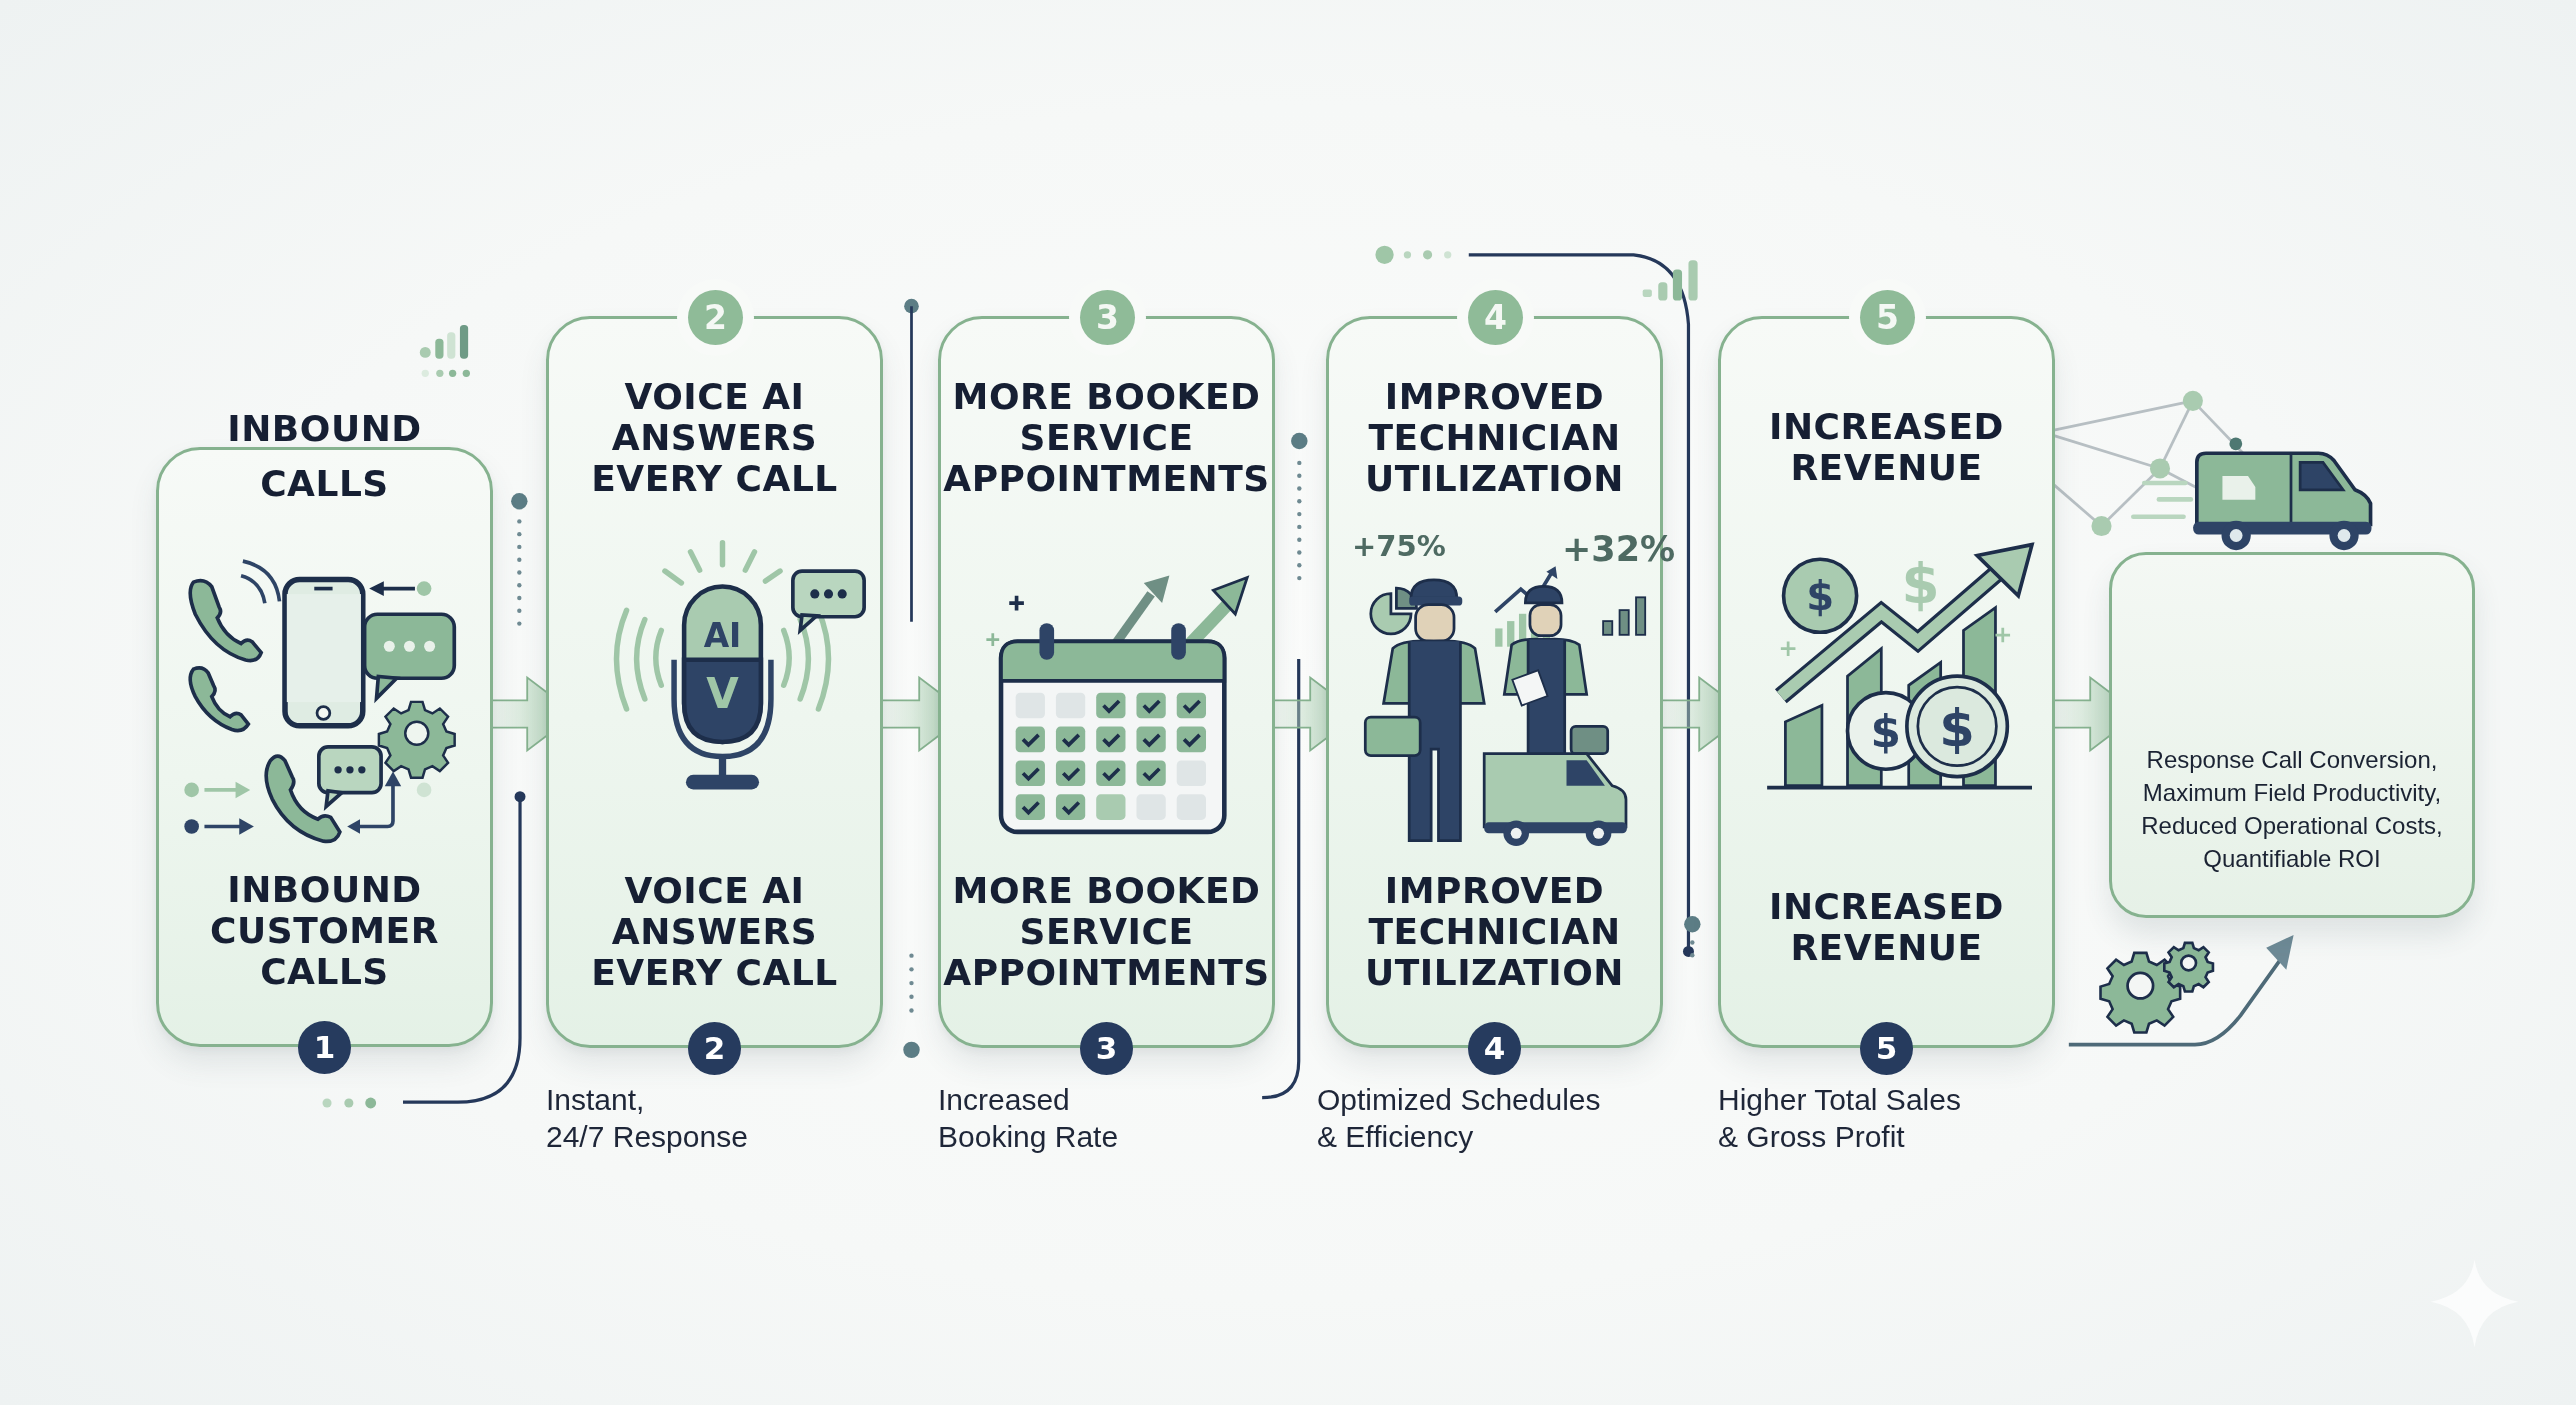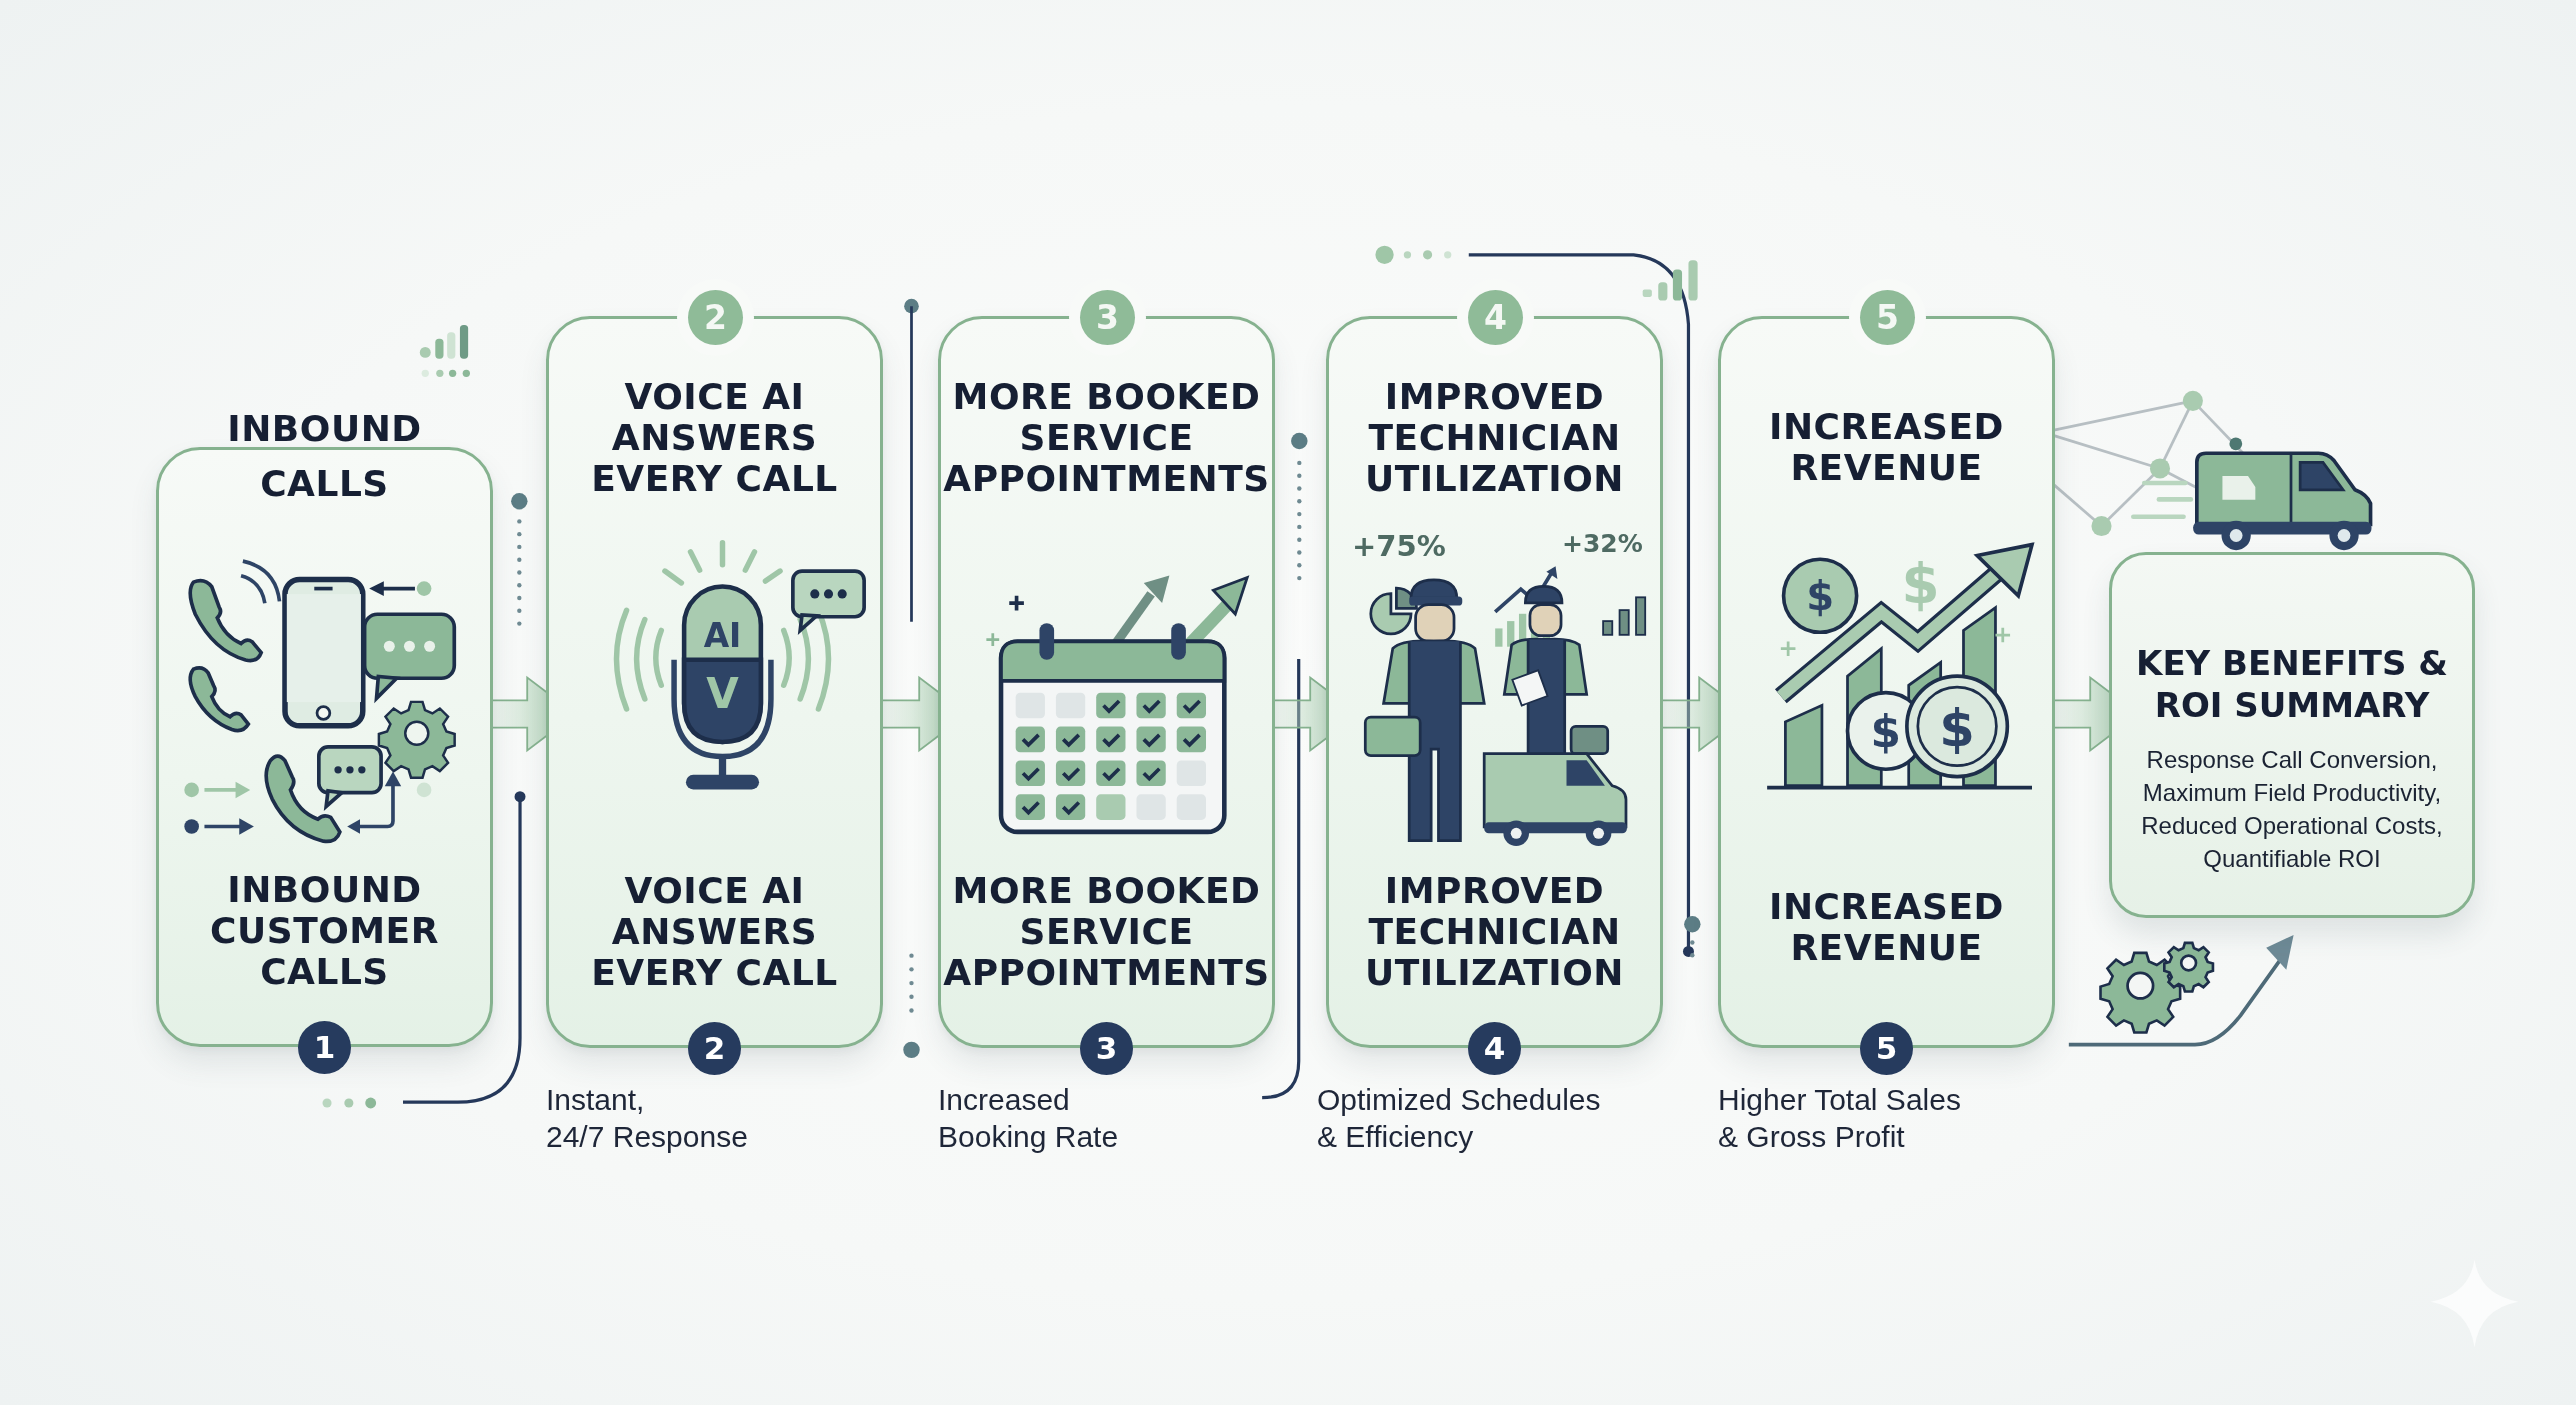--- a/index.html
+++ b/index.html
@@ -377,21 +377,21 @@
 </div>
 <div class="caption" style="left:938px;width:337px;top:1081px;">Increased
 Booking Rate</div>
 
 <div class="card" style="left:1326px;top:316px;width:337px;height:732px;">
   <div class="num-top" style="left:139px;top:-29px;">4</div>
   <div class="title" style="top:57px;">IMPROVED
 TECHNICIAN
 UTILIZATION</div>
   <div class="abs" style="left:23px;top:210px;font-size:29px;font-weight:bold;color:#4e6a62;">+75%</div>
-  <div class="abs" style="left:233px;top:210px;font-size:25px;font-weight:bold;color:#4e6a62;">+32%</div>
+  <div class="abs" style="left:233px;top:210px;font-size:35px;font-weight:bold;color:#4e6a62;">+32%</div>
   <svg class="abs" style="left:18.3px;top:247px" width="311" height="284" viewBox="0 0 340 310">
     <path d="M48 30 A22 22 0 1 0 70 52 H48Z" fill="#a9cbb0" stroke="#1d2e4a" stroke-width="3"></path>
     <path d="M54 24 A22 22 0 0 1 76 46 H54Z" fill="#6f8f84" stroke="#1d2e4a" stroke-width="3"></path>
     <path d="M162 50 L190 25 L205 38 L225 5" stroke="#2e4466" stroke-width="4" fill="none"></path>
       <path d="M228 0 L218 6 L230 14Z" fill="#2e4466"></path>
     <g fill="#9fc6a7">
         <rect x="162" y="68" width="8" height="20"></rect>
         <rect x="175" y="60" width="8" height="28"></rect>
         <rect x="188" y="52" width="8" height="36"></rect>
         <rect x="201" y="46" width="8" height="42"></rect>
@@ -460,20 +460,18 @@
     <line x1="10" y1="272" x2="300" y2="272" stroke="#1d2e4a" stroke-width="4"></line>
   </svg>
   <div class="title" style="top:567px;">INCREASED
 REVENUE</div>
   <div class="num-bot" style="left:139px;bottom:-30px;">5</div>
 </div>
 <div class="caption" style="left:1718px;width:337px;top:1081px;">Higher Total Sales
 &amp; Gross Profit</div>
 
 <div class="benefits-card" style="left:2109px;top:552px;width:366px;height:366px;">
-  <div class="benefits-title">KEY BENEFITS &amp;
-ROI SUMMARY</div>
   <div class="benefits-body">Response Call Conversion,
 Maximum Field Productivity,
 Reduced Operational Costs,
 Quantifiable ROI</div>
 </div>
 
 
 </body></html>

